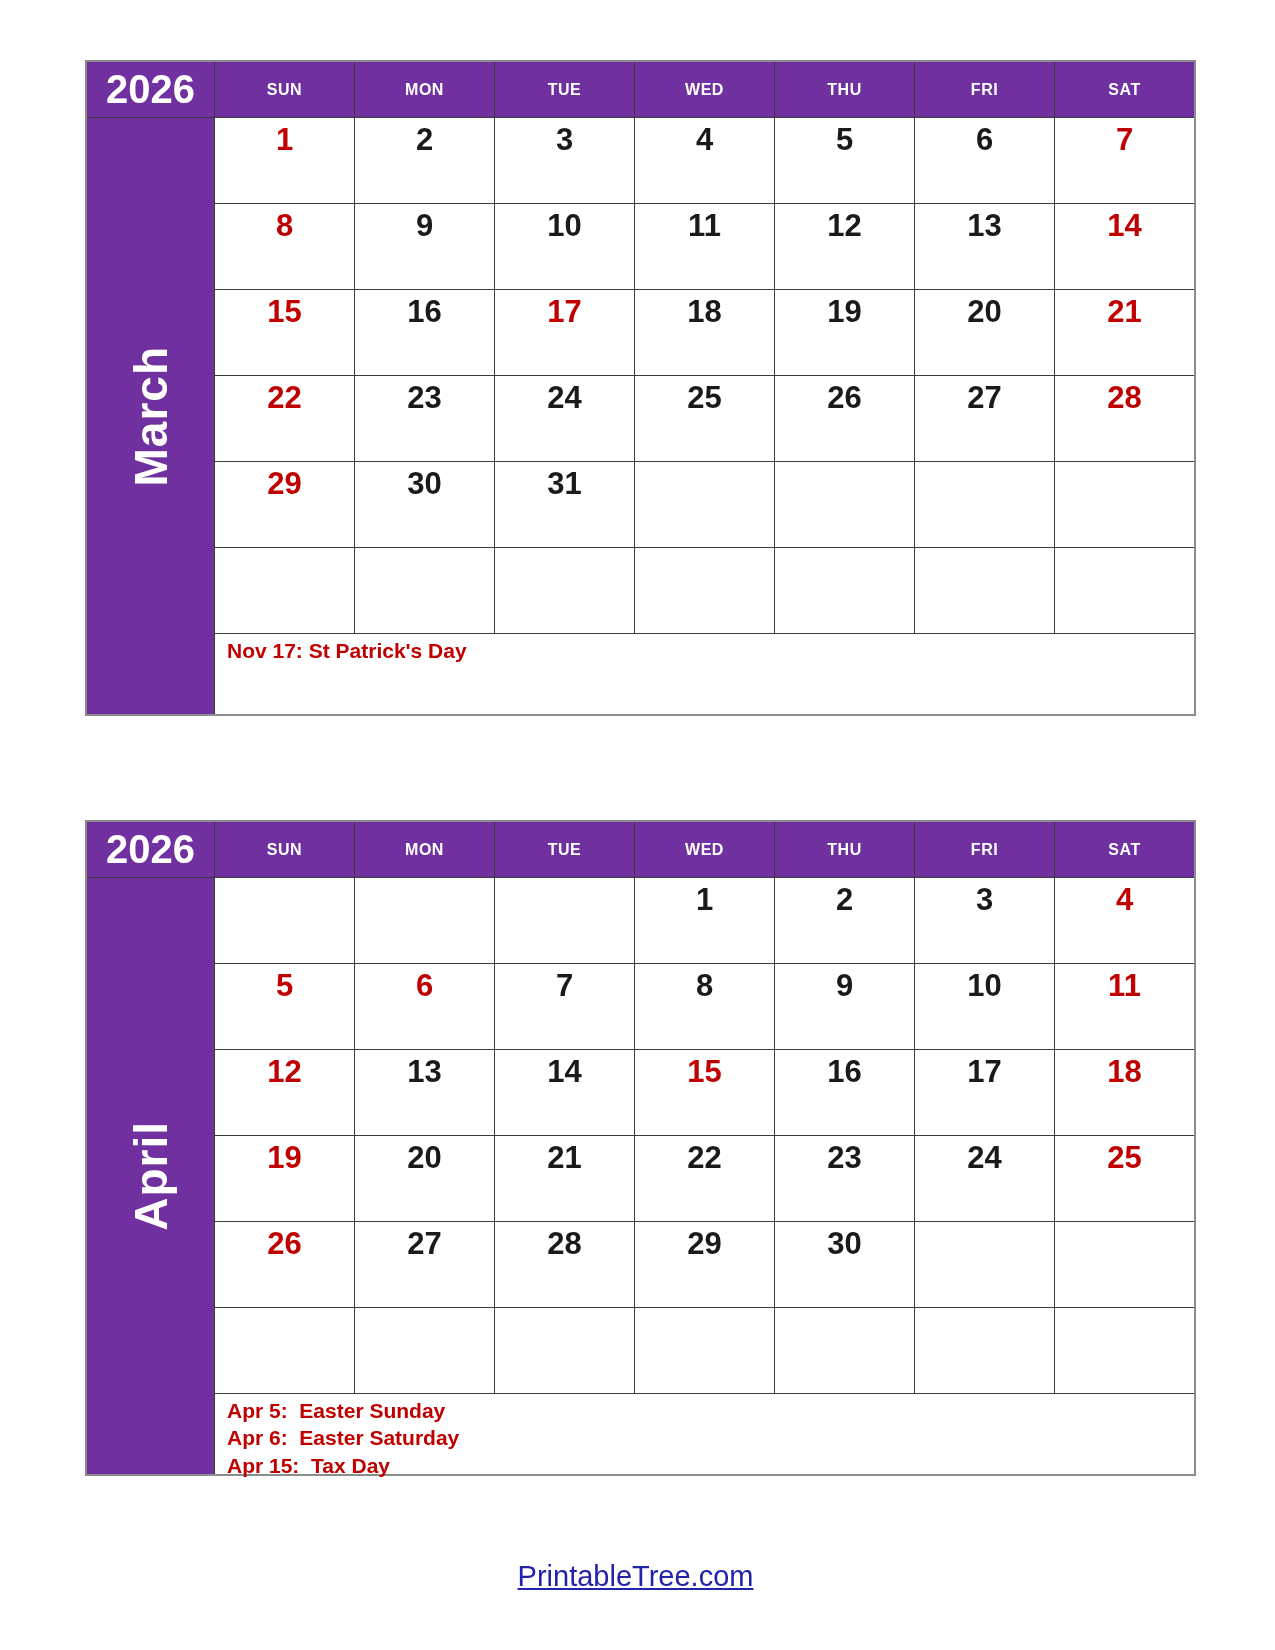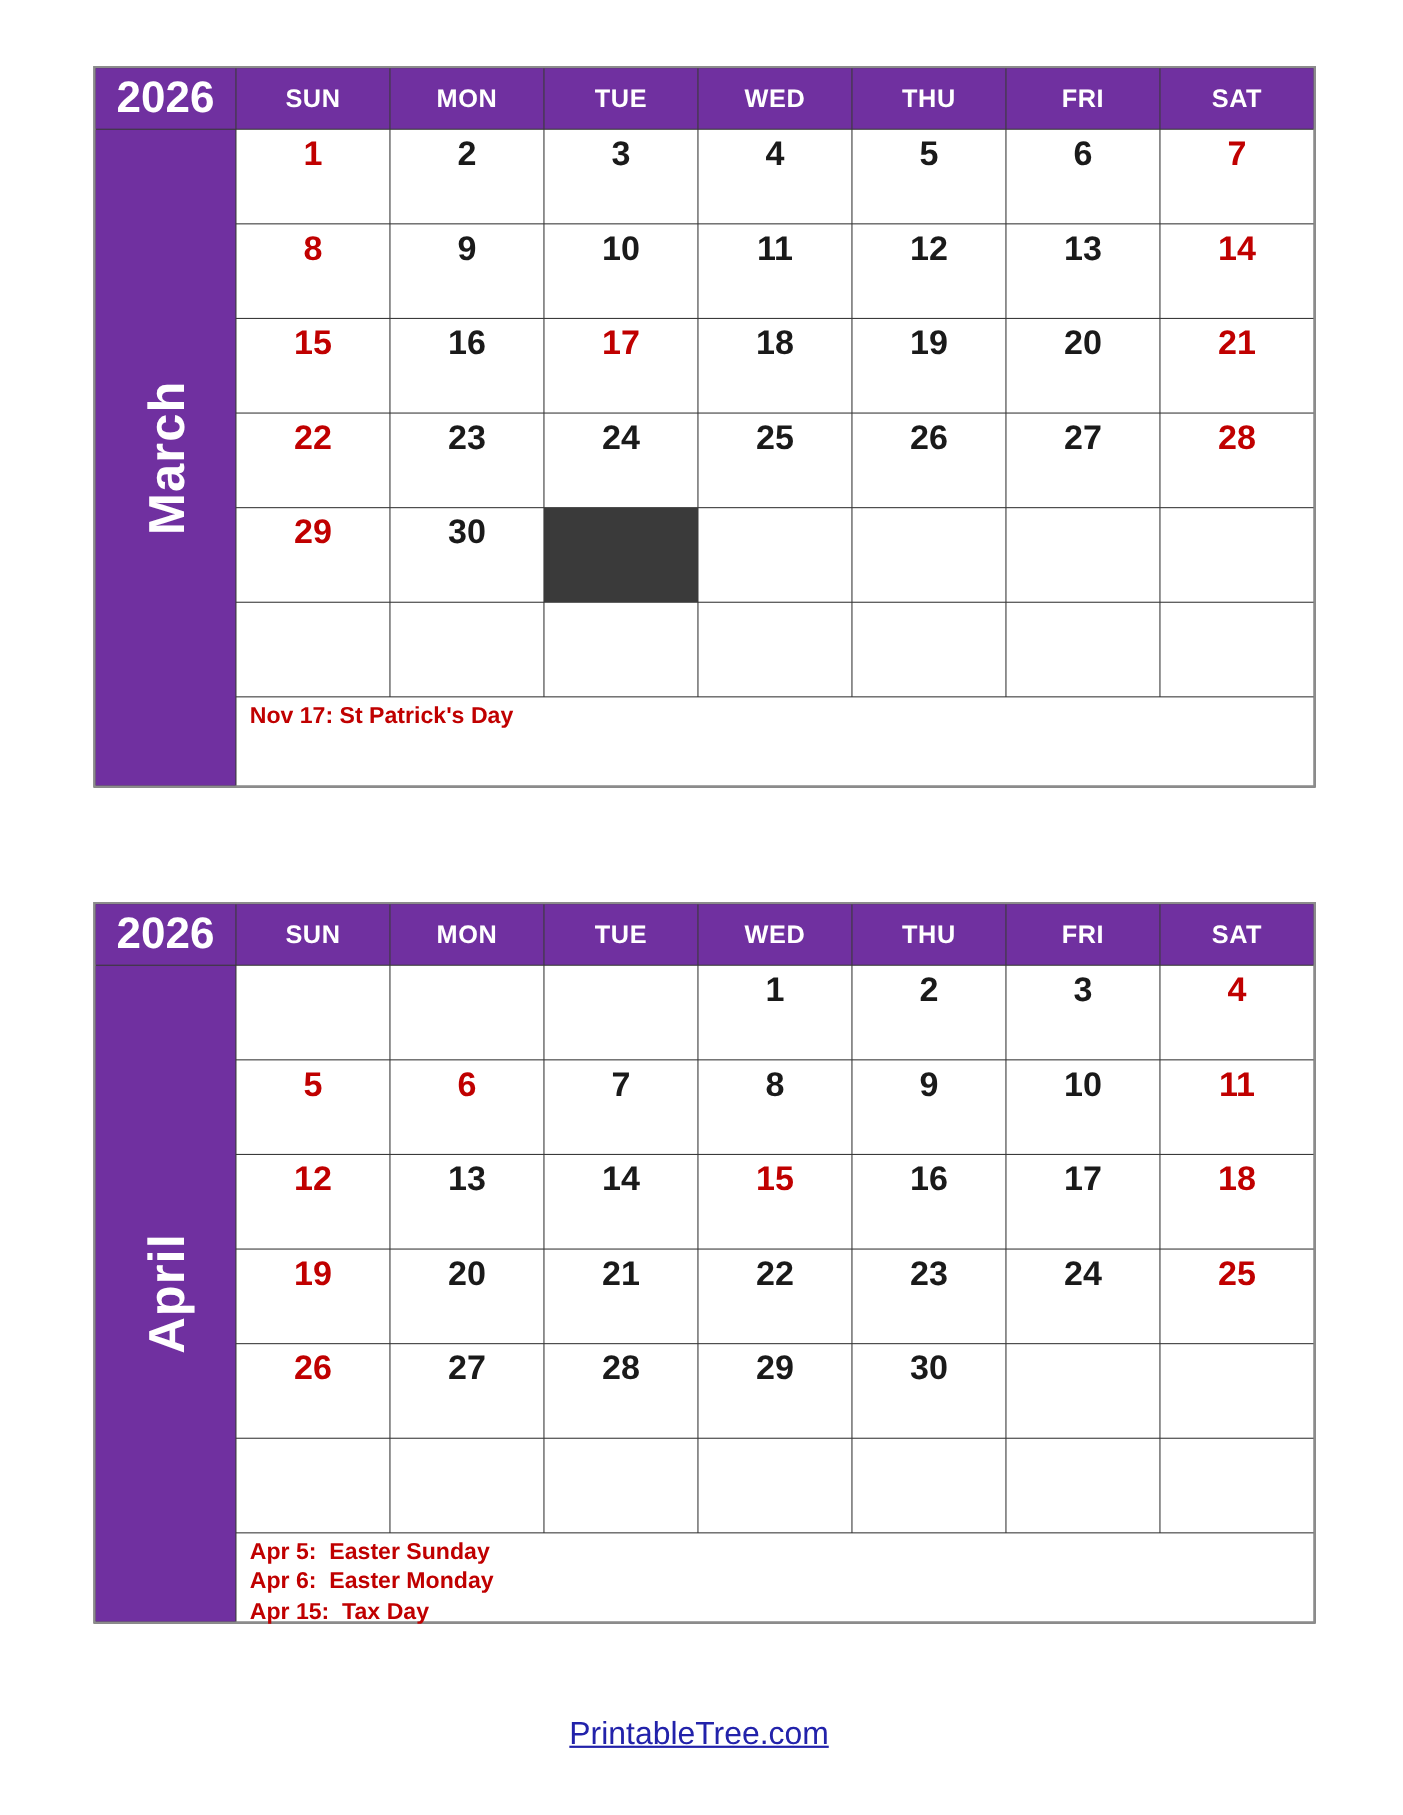--- a/index.html
+++ b/index.html
@@ -31,21 +31,21 @@
     grid-row: 1; grid-column: 1;
     background: var(--calendar_purple, #7030A0);
     color: #ffffff;
     display: flex; align-items: center; justify-content: center;
     font-size: 40px; font-weight: 700;
   }
   .dayhead {
     background: var(--calendar_purple, #7030A0);
     color: #ffffff;
     display: flex; align-items: center; justify-content: center;
-    font-size: 23px; font-weight: 700; letter-spacing: 0.5px;
+    font-size: 16px; font-weight: 700; letter-spacing: 0.5px;
   }
   .month {
     grid-row: 2 / span 7; grid-column: 1;
     background: var(--calendar_purple, #7030A0);
     color: #ffffff;
     display: flex; align-items: center; justify-content: center;
   }
   .mtext {
     writing-mode: vertical-rl;
     transform: rotate(180deg);
@@ -125,20 +125,21 @@
         <div class="cell date red" style="grid-area: 4 / 8;">21</div>
         <div class="cell date red" style="grid-area: 5 / 2;">22</div>
         <div class="cell date" style="grid-area: 5 / 3;">23</div>
         <div class="cell date" style="grid-area: 5 / 4;">24</div>
         <div class="cell date" style="grid-area: 5 / 5;">25</div>
         <div class="cell date" style="grid-area: 5 / 6;">26</div>
         <div class="cell date" style="grid-area: 5 / 7;">27</div>
         <div class="cell date red" style="grid-area: 5 / 8;">28</div>
         <div class="cell date red" style="grid-area: 6 / 2;">29</div>
         <div class="cell date" style="grid-area: 6 / 3;">30</div>
+        <div class="cell date" style="grid-area: 6 / 4;">31</div>
         <div class="cell date" style="grid-area: 6 / 5;"></div>
         <div class="cell date" style="grid-area: 6 / 6;"></div>
         <div class="cell date" style="grid-area: 6 / 7;"></div>
         <div class="cell date" style="grid-area: 6 / 8;"></div>
         <div class="cell date" style="grid-area: 7 / 2;"></div>
         <div class="cell date" style="grid-area: 7 / 3;"></div>
         <div class="cell date" style="grid-area: 7 / 4;"></div>
         <div class="cell date" style="grid-area: 7 / 5;"></div>
         <div class="cell date" style="grid-area: 7 / 6;"></div>
         <div class="cell date" style="grid-area: 7 / 7;"></div>
@@ -146,21 +147,21 @@
       </div>
   </div>
 
   <div class="calendar m1">
     <div class="grid">
       <div class="cell year">2026</div>
       <div class="cell month">
         <span class="mtext">April</span>
       </div>
       <div class="cell notes">Apr 5:  Easter Sunday
-Apr 6:  Easter Monday
+Apr 6:  Easter Saturday
 Apr 15:  Tax Day</div>
     <div class="cell dayhead" style="grid-area: 1 / 2;">SUN</div>
         <div class="cell dayhead" style="grid-area: 1 / 3;">MON</div>
         <div class="cell dayhead" style="grid-area: 1 / 4;">TUE</div>
         <div class="cell dayhead" style="grid-area: 1 / 5;">WED</div>
         <div class="cell dayhead" style="grid-area: 1 / 6;">THU</div>
         <div class="cell dayhead" style="grid-area: 1 / 7;">FRI</div>
         <div class="cell dayhead" style="grid-area: 1 / 8;">SAT</div>
         <div class="cell date" style="grid-area: 2 / 2;"></div>
         <div class="cell date" style="grid-area: 2 / 3;"></div>

